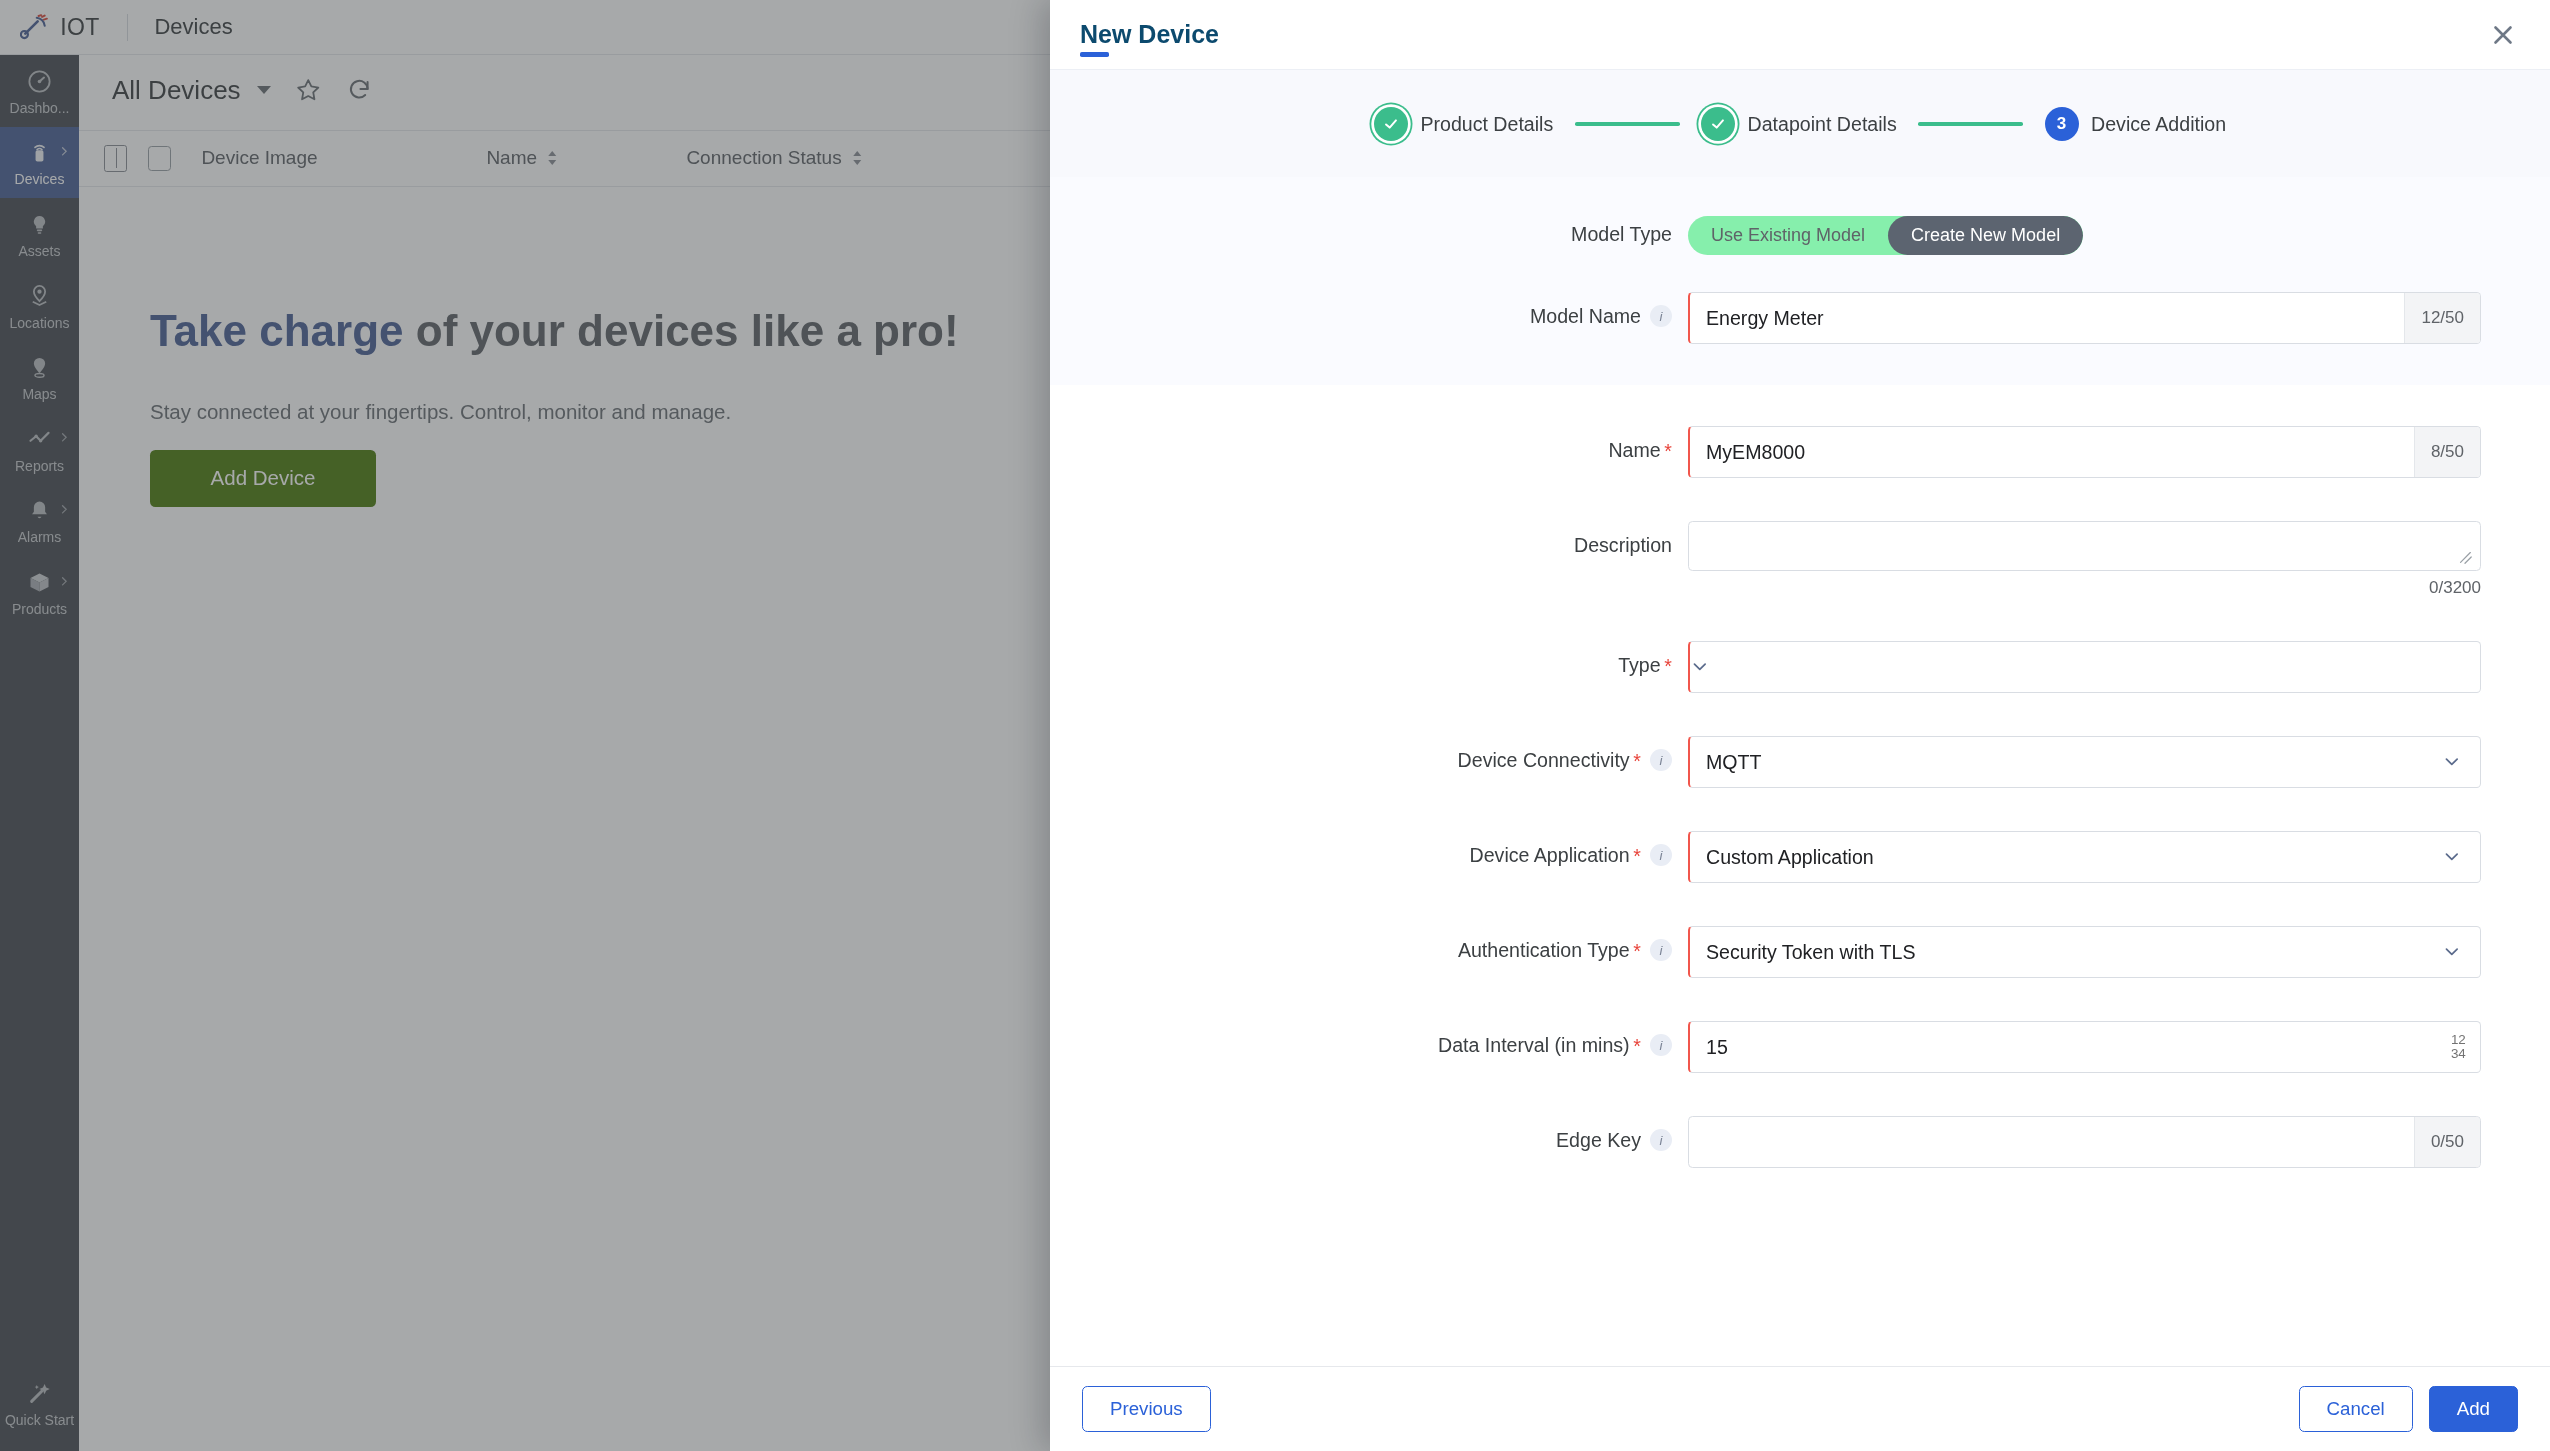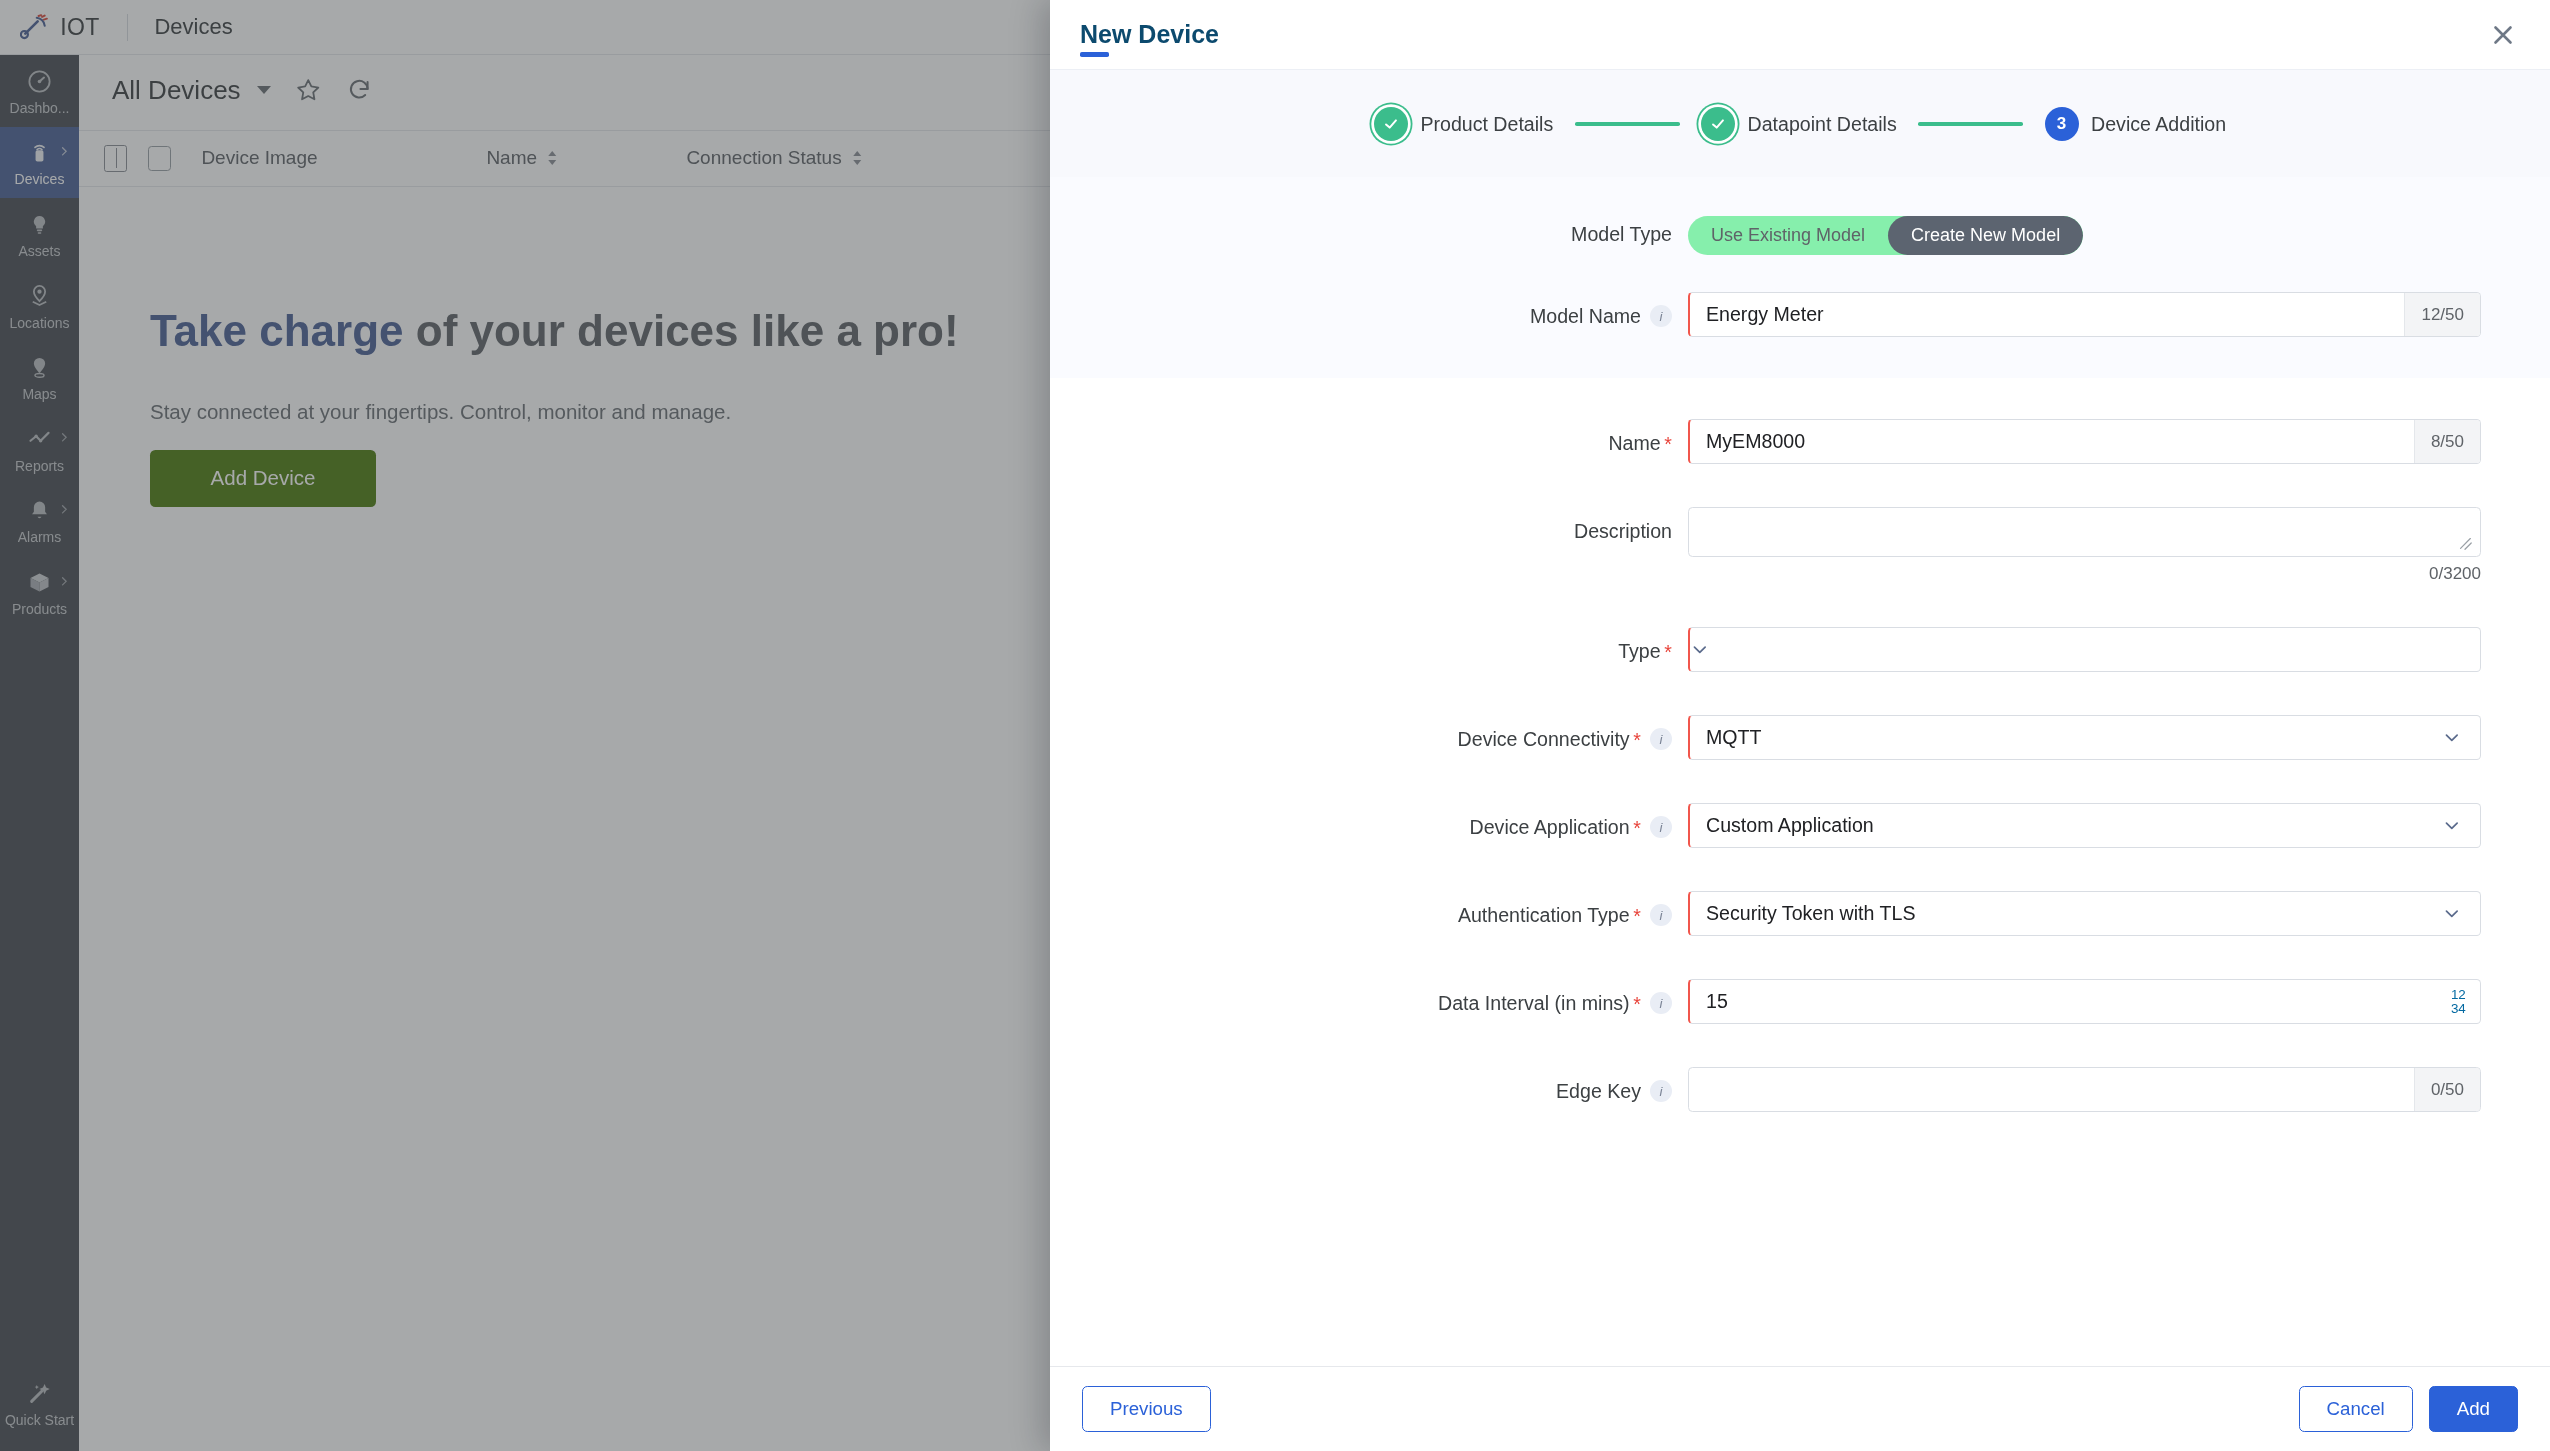--- a/index.html
+++ b/index.html
@@ -137,34 +137,34 @@
   .req-star { color: #e8453c; font-size: 19.6px; line-height: 1; position: relative; top: 1.8px; margin-left: -5.3px; }
   .info-dot {
     width: 22px; height: 22px; border-radius: 50%; background: #e9edf5;
     display: inline-flex; align-items: center; justify-content: center;
     font-size: 13.4px; color: #7b8496; font-style: italic; flex: 0 0 22px;
   }
 
   .control { width: 793px; flex: 0 0 793px; }
 
   .input-box {
-    height: 45px; border: 0.9px solid #d9dde3; border-radius: 4.5px; background: #ffffff;
+    height: 52px; border: 0.9px solid #d9dde3; border-radius: 4.5px; background: #ffffff;
     display: flex; align-items: center; overflow: hidden; position: relative; gap: 39px;
   }
   .input-box.required { border-left: 2.7px solid #f1564c; }
   .input-text { flex: 1 1 auto; padding: 0 16px; font-size: 19.6px; color: #202124; }
   .input-counter {
     flex: 0 0 auto; align-self: stretch; display: flex; align-items: center;
     padding: 0 16px; background: #f3f4f6; border-left: 0.9px solid #e4e7eb;
     font-size: 17px; color: #5f6368;
   }
   .spinner {
     flex: 0 0 auto; padding: 0 14.2px; display: flex; flex-direction: column;
     align-items: center; justify-content: center; font-size: 13.4px;
-    line-height: 1.05; color: #0369a1;
+    line-height: 1.05; color: #737373;
   }
   .chevron { flex: 0 0 auto; margin-right: 18px; width: 19.6px; height: 19.6px; }
 
   .textarea-box {
     height: 50px; border: 0.9px solid #d9dde3; border-radius: 4.5px; background: #ffffff;
     position: relative;
   }
   .resize-grip { position: absolute; right: 7.1px; bottom: 5.3px; width: 16px; height: 16px; }
   .below-counter { margin-top: 7.1px; text-align: right; font-size: 17px; color: #5f6368; }
 

